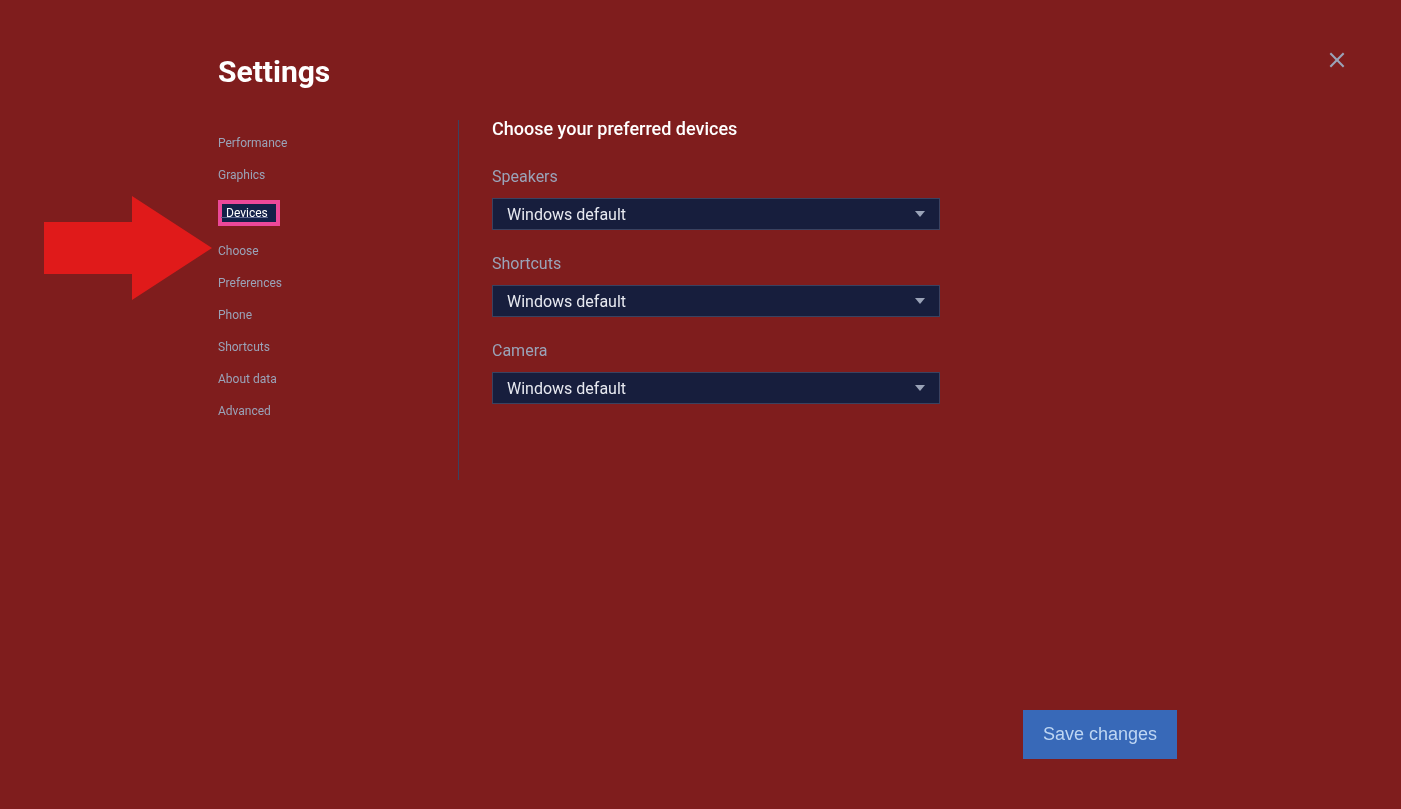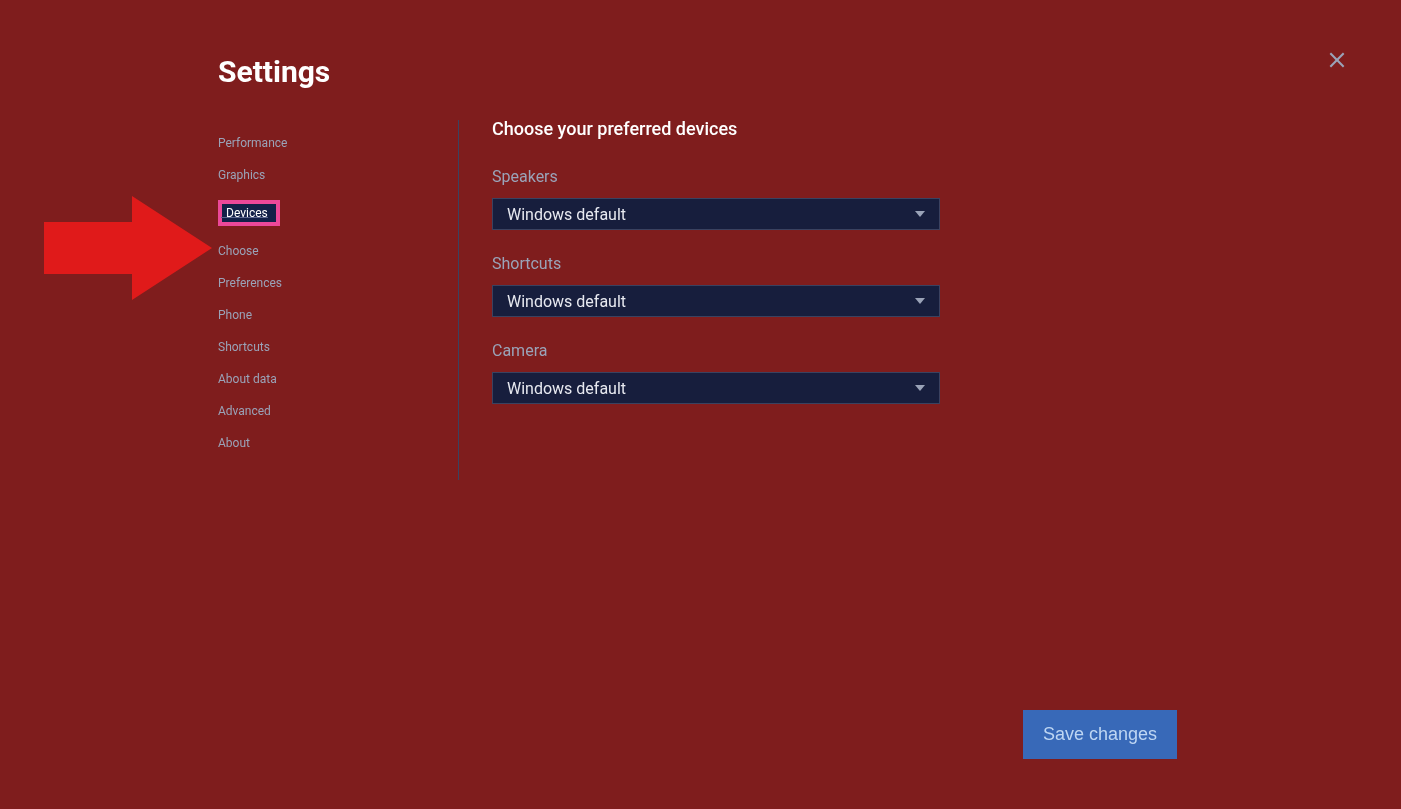--- a/index.html
+++ b/index.html
@@ -180,21 +180,20 @@
   <nav class="sidebar" id="sidebar">
       <div class="sidebar-item"><span class="sidebar-item-wrap">Performance</span></div>
       <div class="sidebar-item"><span class="sidebar-item-wrap">Graphics</span></div>
       <div class="sidebar-item active"><span class="sidebar-item-wrap">Devices</span></div>
       <div class="sidebar-item"><span class="sidebar-item-wrap">Choose</span></div>
       <div class="sidebar-item"><span class="sidebar-item-wrap">Preferences</span></div>
       <div class="sidebar-item"><span class="sidebar-item-wrap">Phone</span></div>
       <div class="sidebar-item"><span class="sidebar-item-wrap">Shortcuts</span></div>
       <div class="sidebar-item"><span class="sidebar-item-wrap">About data</span></div>
       <div class="sidebar-item"><span class="sidebar-item-wrap">Advanced</span></div>
-      <div class="sidebar-item"><span class="sidebar-item-wrap">About</span></div>
     </nav>
 
   <div class="divider"></div>
 
   <div class="content">
     <div class="content-title">Choose your preferred devices</div>
     <div id="fields">
         <div class="field">
           <div class="field-label">Speakers</div>
           <div class="dropdown">

